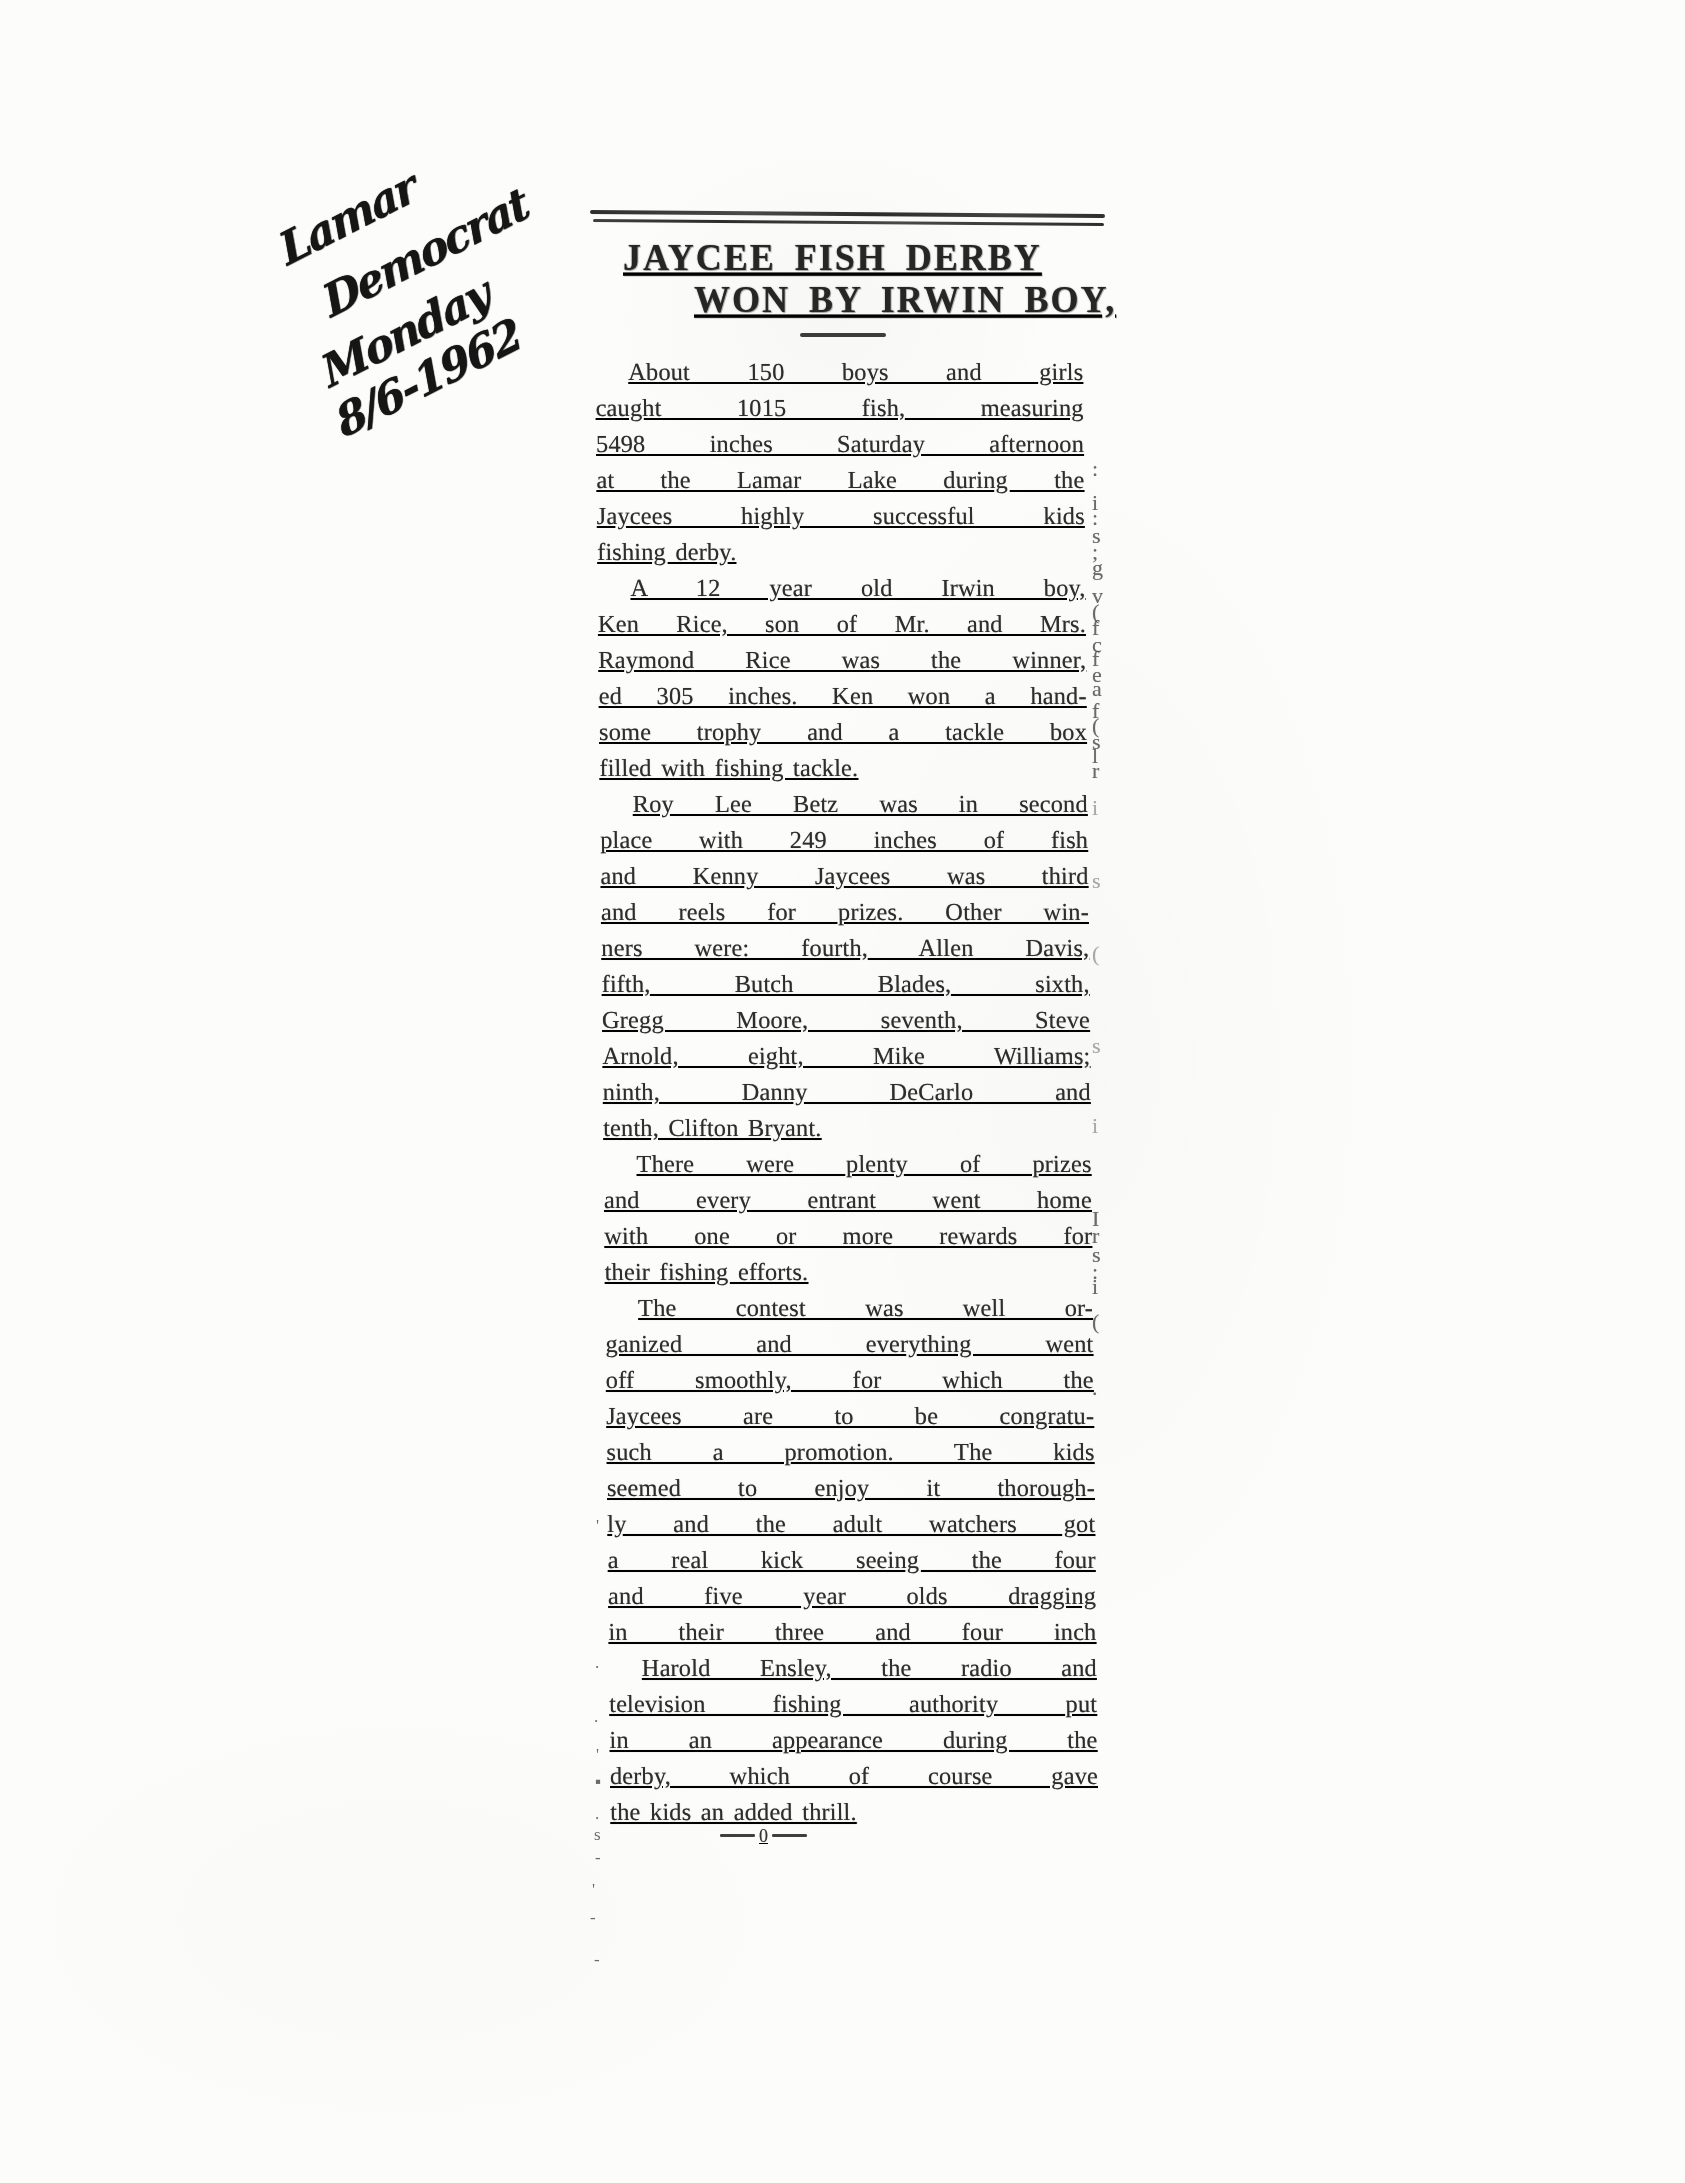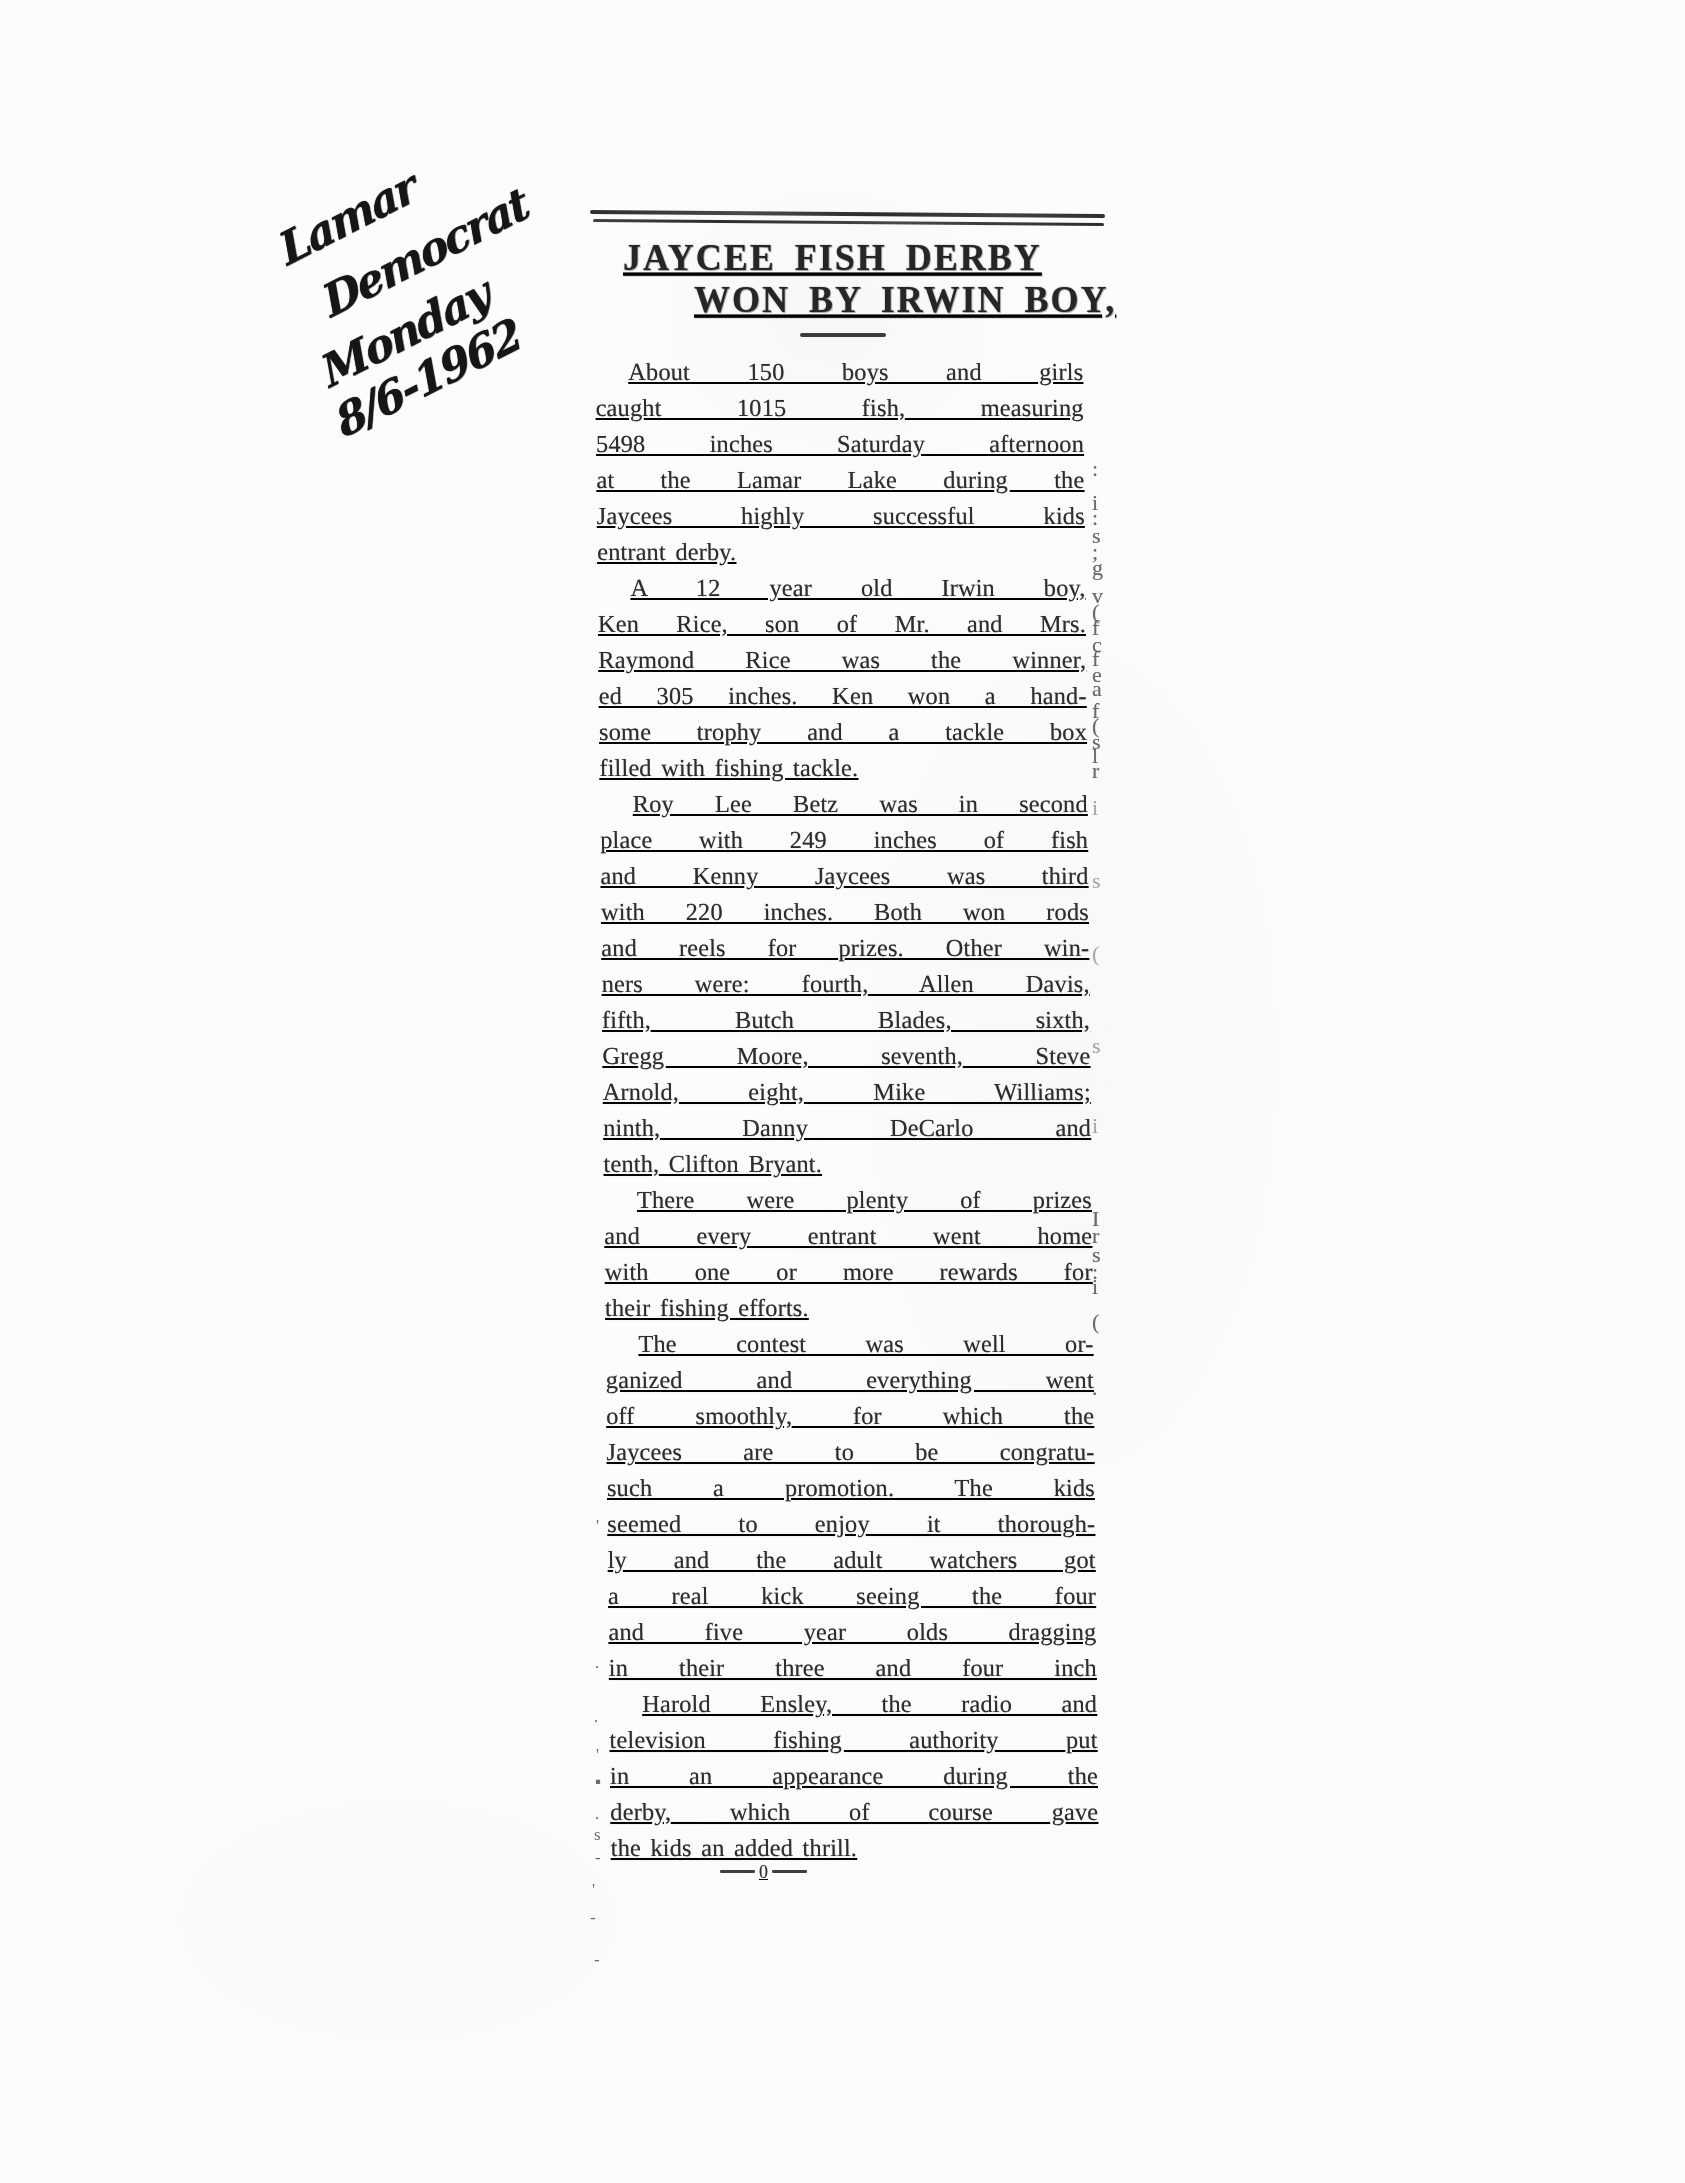--- a/index.html
+++ b/index.html
@@ -107,35 +107,34 @@
 
     <div class="mid-rule"></div>
 
     <div class="body-col">
         <div class="para">
           <div class="line first">About 150 boys and girls</div>
           <div class="line">caught 1015 fish, measuring</div>
           <div class="line">5498 inches Saturday afternoon</div>
           <div class="line">at the Lamar Lake during the</div>
           <div class="line">Jaycees highly successful kids</div>
-          <div class="line last">entrant derby.</div>
+          <div class="line last">fishing derby.</div>
         </div>
         <div class="para">
           <div class="line first">A 12 year old Irwin boy,</div>
           <div class="line">Ken Rice, son of Mr. and Mrs.</div>
           <div class="line">Raymond Rice was the winner,</div>
           <div class="line">ed 305 inches. Ken won a hand-</div>
           <div class="line">some trophy and a tackle box</div>
           <div class="line last">filled with fishing tackle.</div>
         </div>
         <div class="para">
           <div class="line first">Roy Lee Betz was in second</div>
           <div class="line">place with 249 inches of fish</div>
           <div class="line">and Kenny Jaycees was third</div>
-          <div class="line">with 220 inches. Both won rods</div>
           <div class="line">and reels for prizes. Other win-</div>
           <div class="line">ners were: fourth, Allen Davis,</div>
           <div class="line">fifth, Butch Blades, sixth,</div>
           <div class="line">Gregg Moore, seventh, Steve</div>
           <div class="line">Arnold, eight, Mike Williams;</div>
           <div class="line">ninth, Danny DeCarlo and</div>
           <div class="line last">tenth, Clifton Bryant.</div>
         </div>
         <div class="para">
           <div class="line first">There were plenty of prizes</div>

